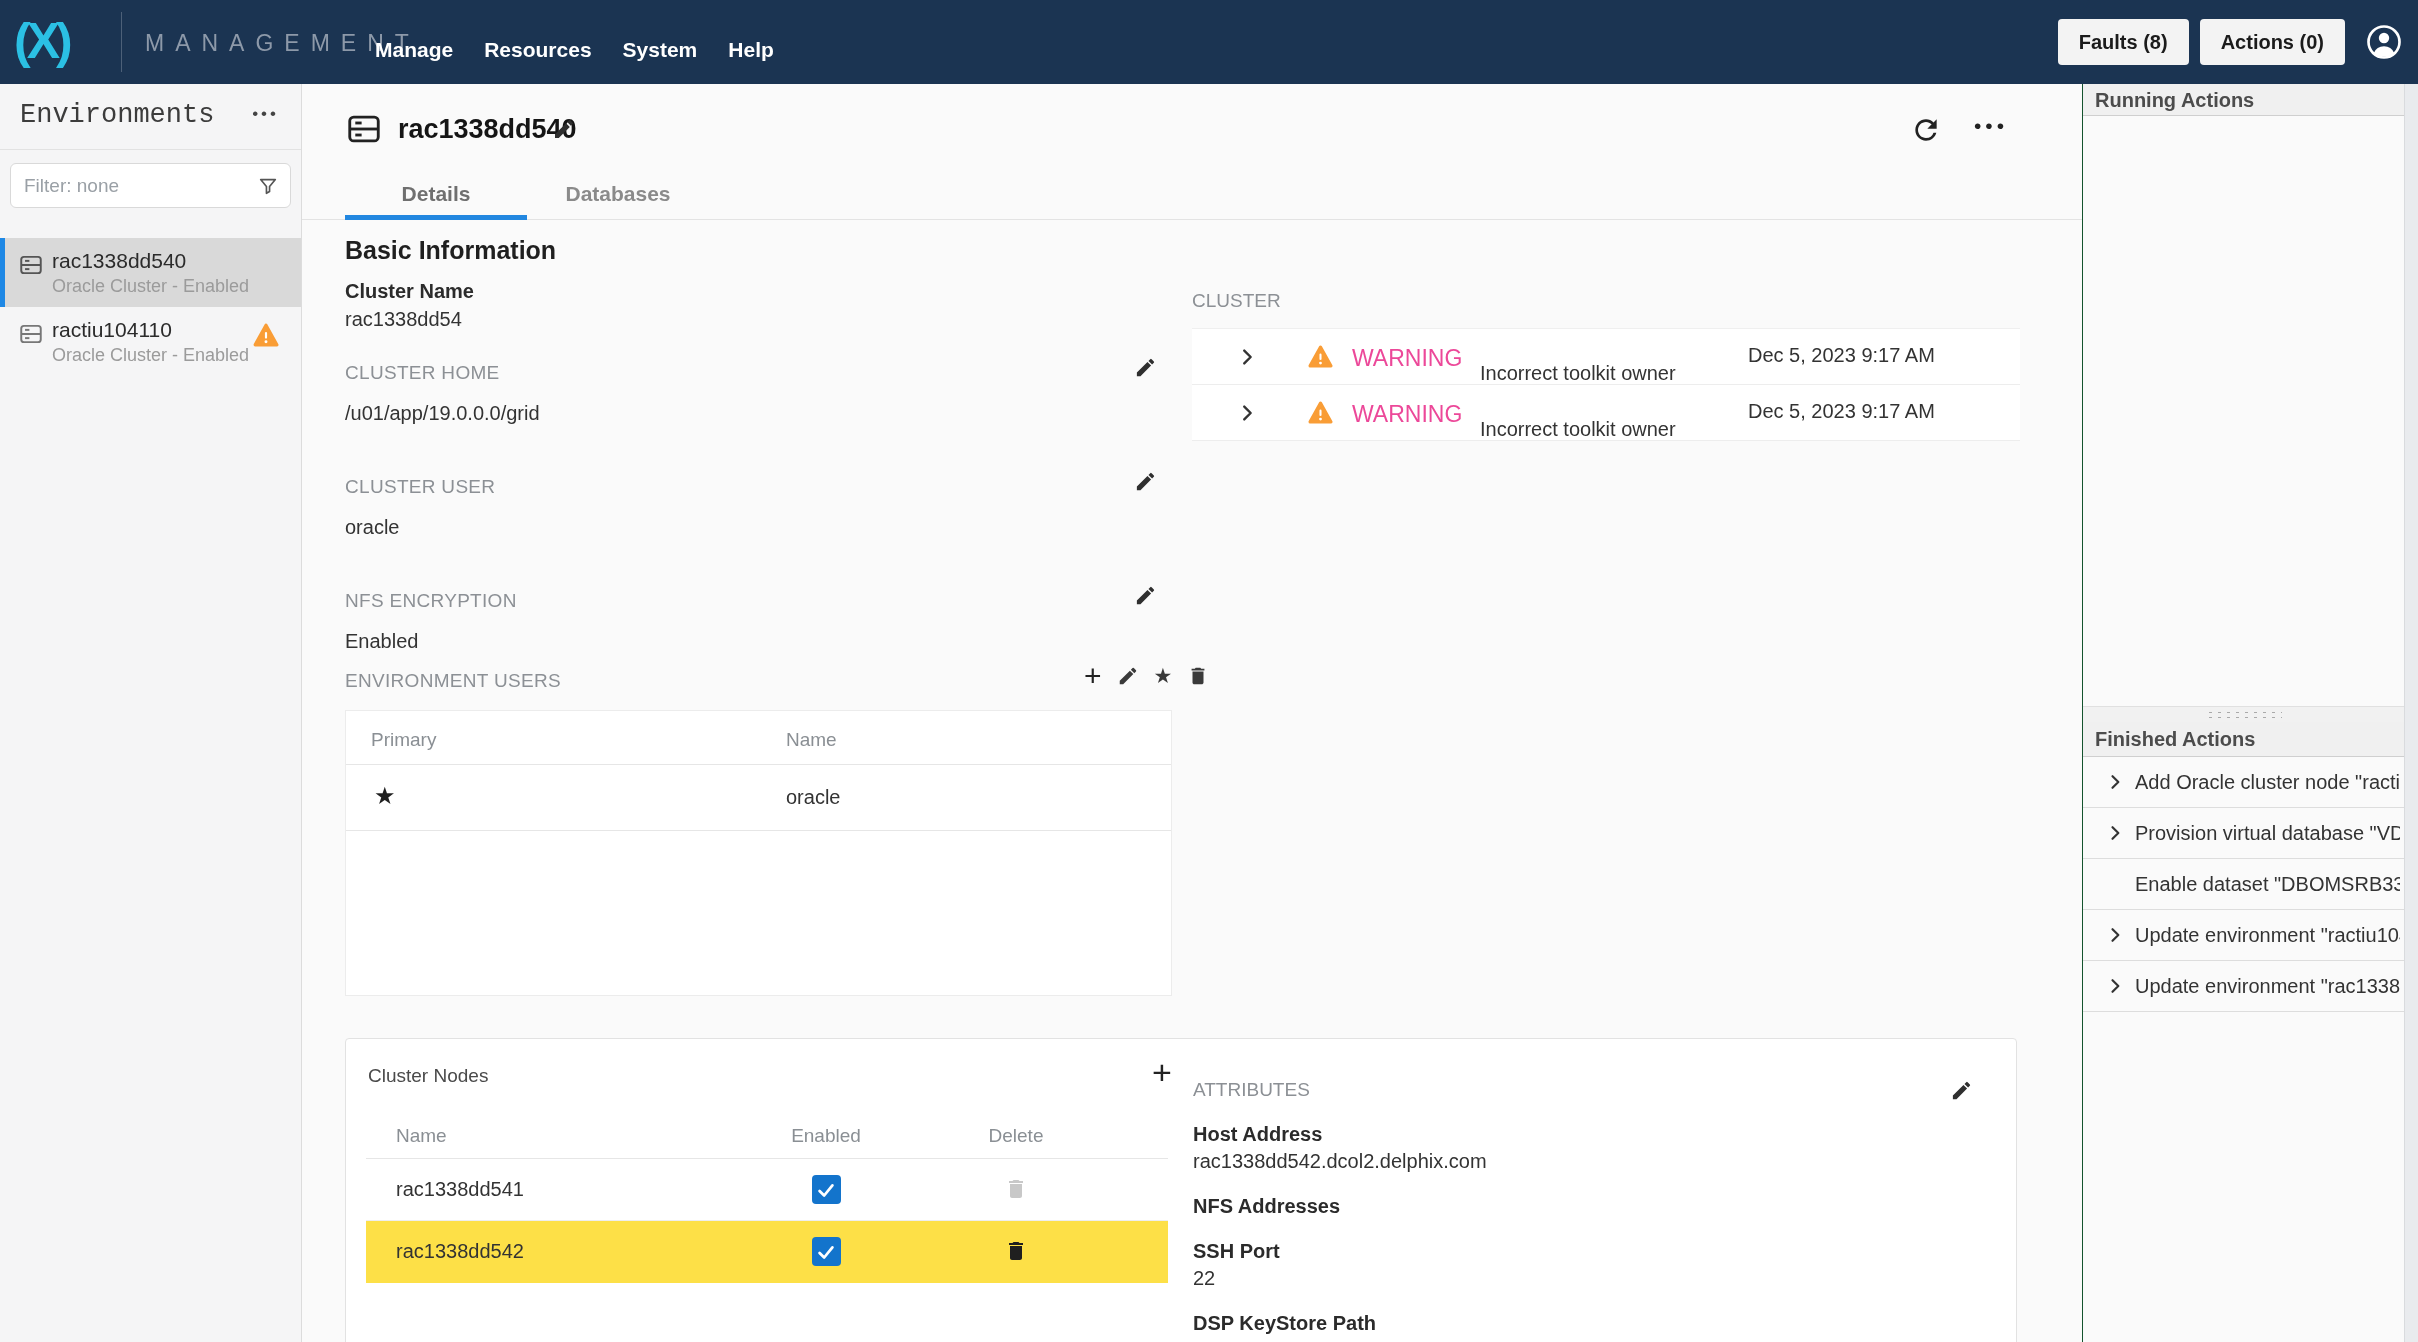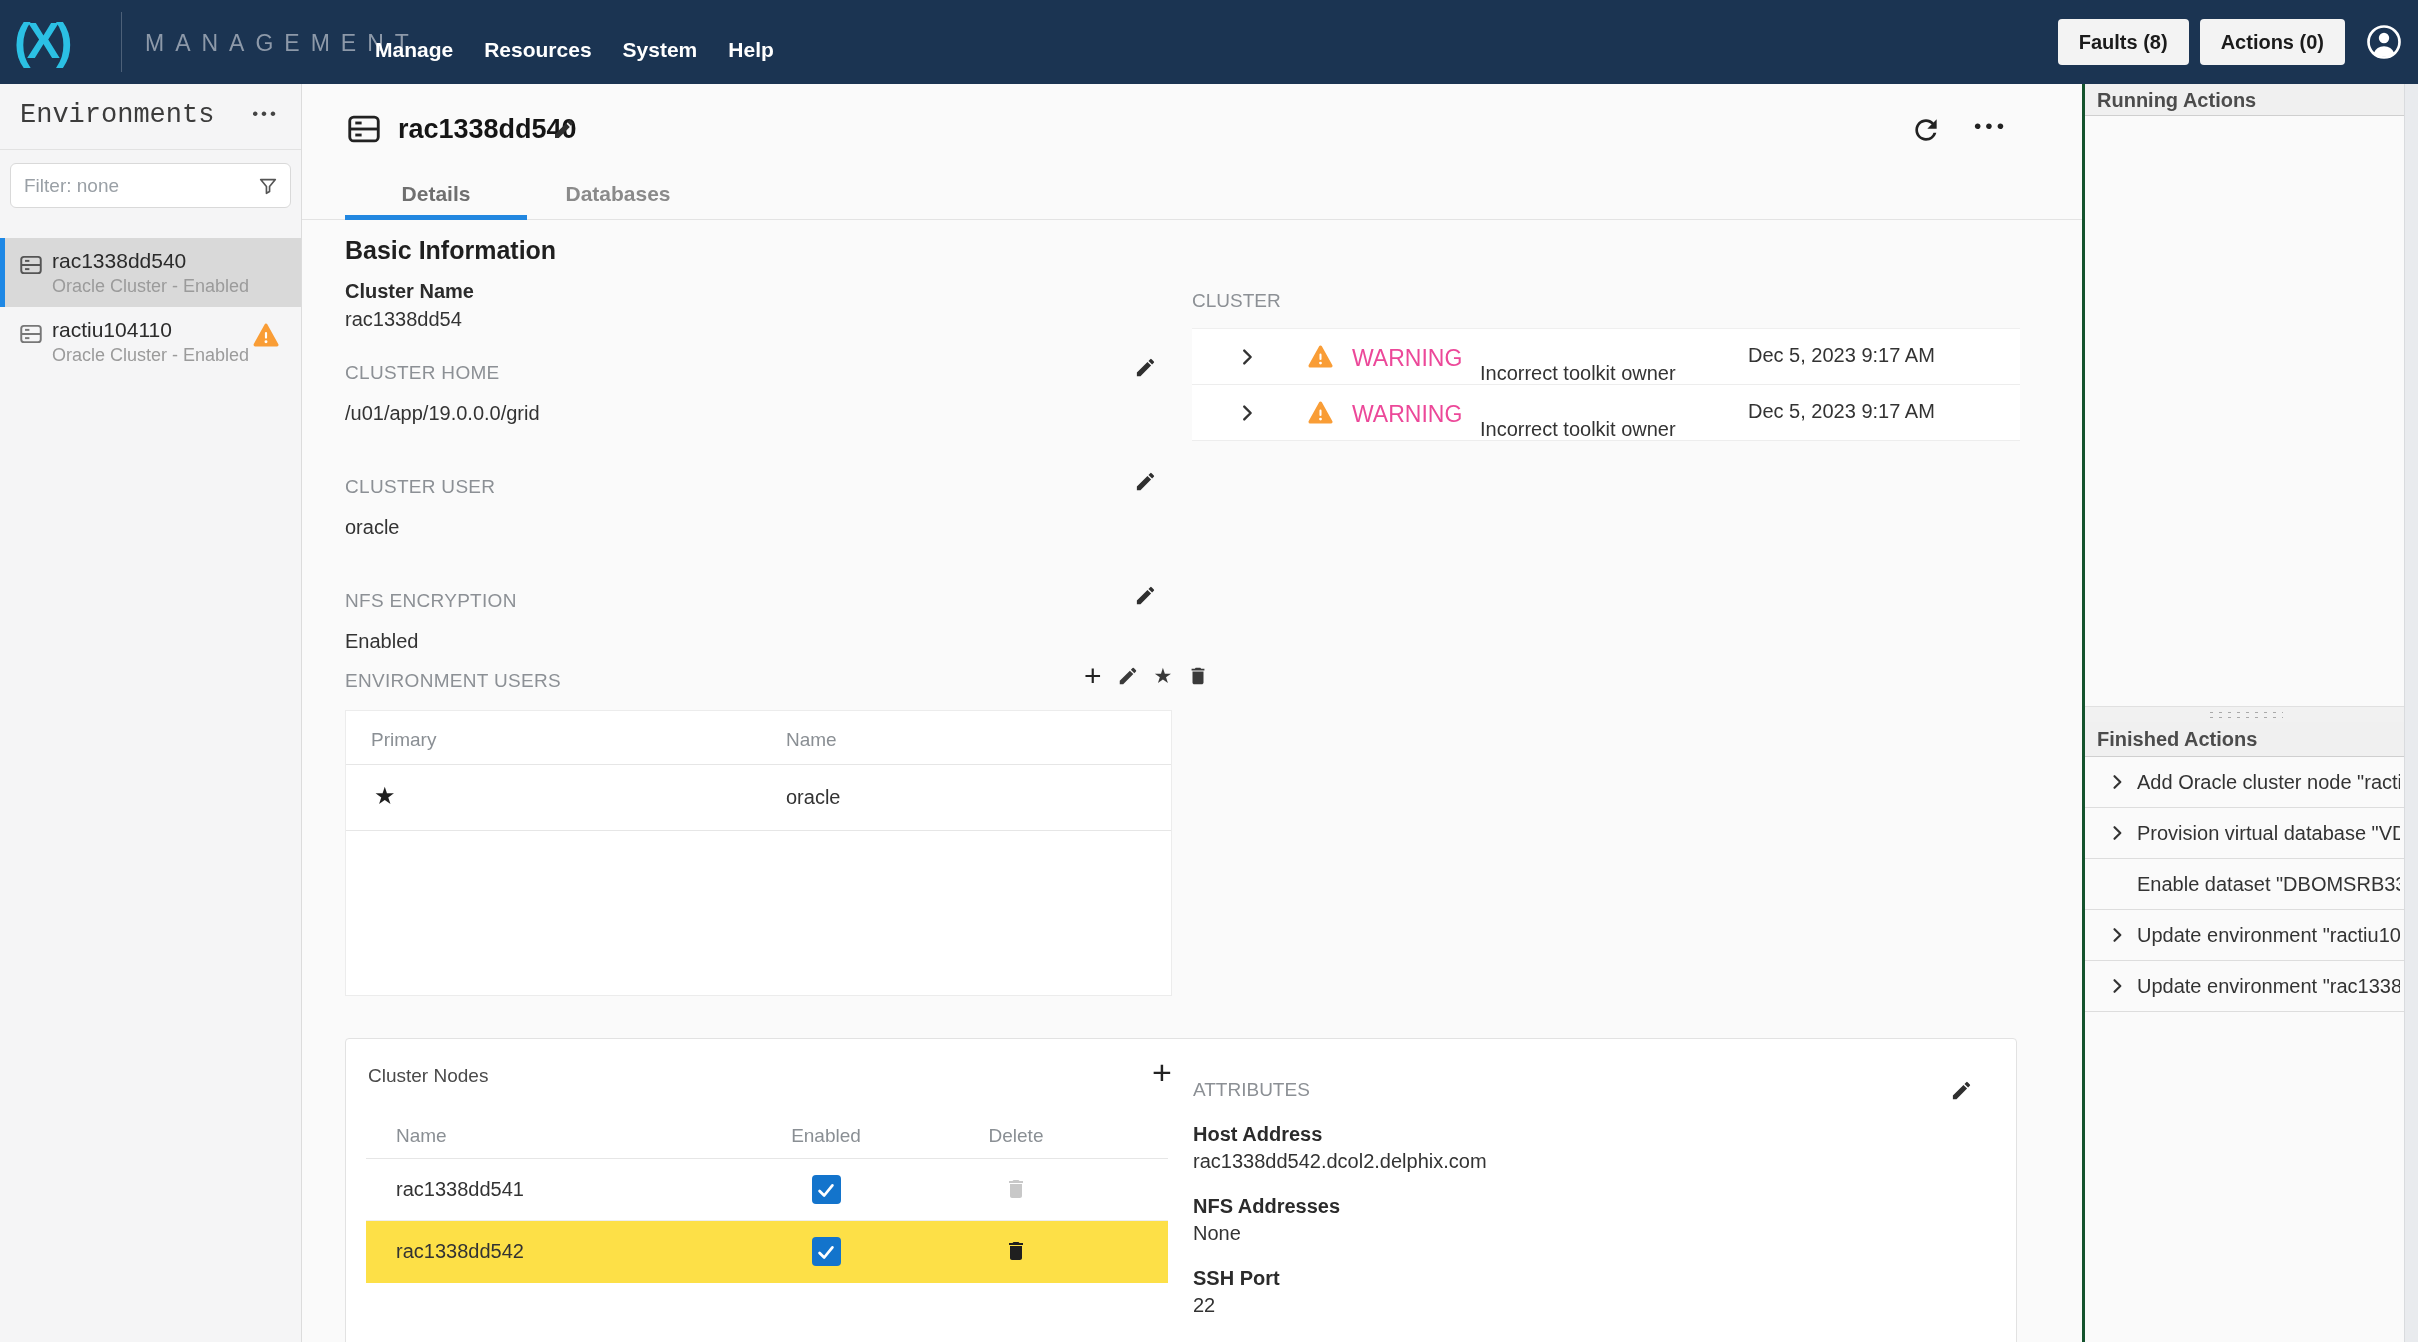--- a/index.html
+++ b/index.html
@@ -94,21 +94,21 @@
   .trash { width:24px; height:24px; cursor:pointer; }
 
   .attrs { position:absolute; left:847px; top:40px; width:790px; }
   .attrs-label { font-size:19px; color:#8c9095; }
   .attrs-pencil { position:absolute; right:10px; top:0; width:23px; height:23px; cursor:pointer; }
   .attr-field { margin-top:22px; }
   .attr-field .al { font-size:20px; font-weight:bold; color:#2b2b2b; }
   .attr-field .av { font-size:20px; color:#333; margin-top:4px; }
 
   
-  .rpanel { position:absolute; left:2082px; top:84px; width:322px; height:1258px; background:#fafafa; border-left:3px solid #14532d; }
+  .rpanel { position:absolute; left:2082px; top:84px; width:322px; height:1258px; background:#fafafa; border-left:1px solid #14532d; }
   .rp-header { height:32px; line-height:32px; background:#f0f0f0; border-bottom:1px solid #cfcfcf; padding-left:12px; font-size:20px; font-weight:bold; color:#4c4c4c; }
   .rp-spacer { height:590px; }
   .grip-bar { height:16px; background:#f1f1f1; border-top:1px solid #e0e0e0; }
   .grip { width:76px; height:10px; margin:3px auto 0 auto; background-image:radial-gradient(#a9a9a9 1.6px, transparent 1.8px); background-size:9px 5px; cursor:row-resize; }
   .fin-header { height:35px; line-height:35px; background:#f0f0f0; border-bottom:1px solid #cfcfcf; padding-left:12px; font-size:20px; font-weight:bold; color:#4c4c4c; }
   .fin-item { position:relative; height:51px; border-bottom:1px solid #dddddd; cursor:pointer; }
   .fin-item .chev { position:absolute; left:22px; top:15px; width:20px; height:20px; }
   .fin-item .flabel { position:absolute; left:52px; top:14px; right:4px; font-size:20px; color:#333; white-space:nowrap; overflow:hidden; }
 
   .scroll-track { position:absolute; right:0; top:84px; width:14px; height:1258px; background:#e9ebee; border-left:1px solid #d9dbde; }
@@ -347,21 +347,20 @@
         <div class="attrs-label">ATTRIBUTES</div>
         <svg class="attrs-pencil" fill="#2f2f2f">
             <use href="#i-pencil"></use>
           </svg>
         <div class="attr-field">
           <div class="al">Host Address</div>
           <div class="av">rac1338dd542.dcol2.delphix.com</div>
         </div>
         <div class="attr-field">
           <div class="al">NFS Addresses</div>
-          <div class="av">None</div>
         </div>
         <div class="attr-field">
           <div class="al">SSH Port</div>
           <div class="av">22</div>
         </div>
         <div class="attr-field">
           <div class="al">DSP KeyStore Path</div>
 
         </div>
       </div>

